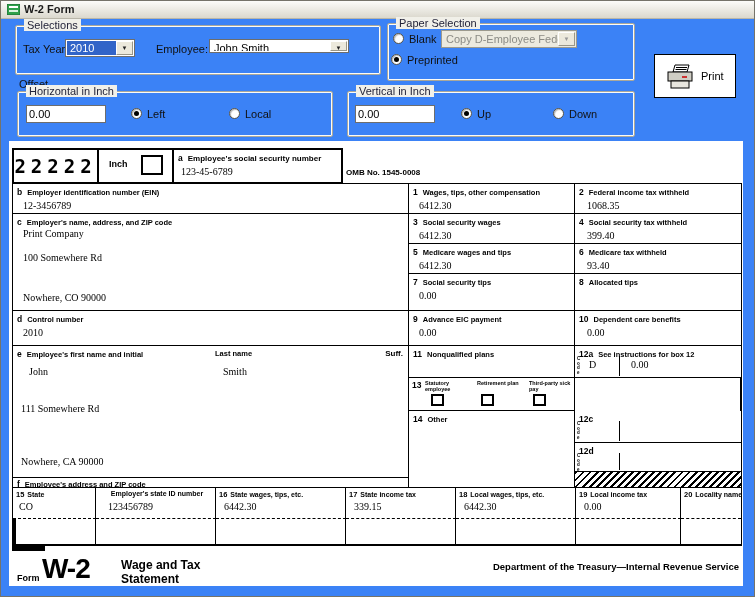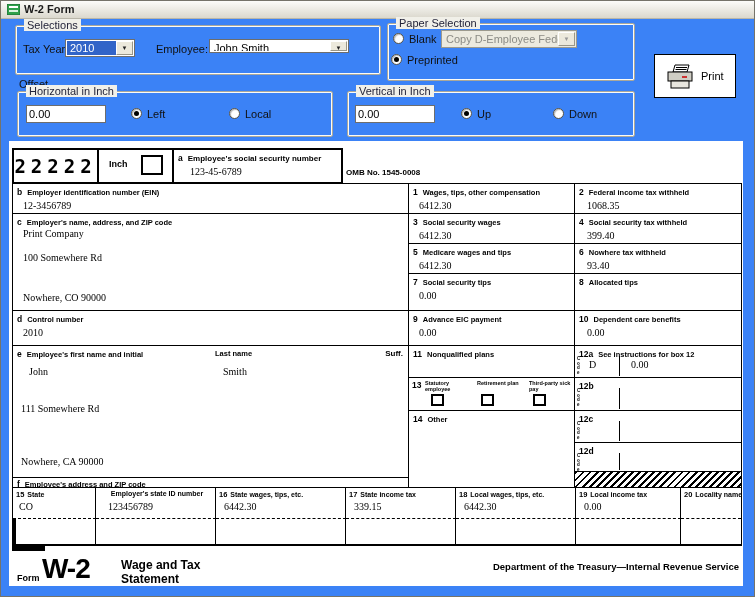--- a/index.html
+++ b/index.html
@@ -124,21 +124,21 @@
   <div class="frame" style="left:11px;top:147px;width:331px;height:36px"></div>
   <div class="cell" style="left:13px;top:149px;width:85px;height:32px;border-right-width:2px;border-bottom:none">
     <div style="font:bold 19px 'DejaVu Sans Mono',monospace;letter-spacing:5px;text-align:center;line-height:32px">22222</div>
   </div>
   <div class="cell" style="left:98px;top:149px;width:75px;height:32px;border-right-width:2px;border-bottom:none">
     <span class="abs" style="left:10px;top:9px;font:bold 9px 'Liberation Sans',sans-serif">Inch</span>
     <span class="cbx" style="left:42px;top:5px;width:22px;height:20px"></span>
   </div>
   <div class="cell nr nb" style="left:173px;top:149px;width:167px;height:32px">
     <div class="clabel" style="font-size:8px"><span class="cno">a</span><span>Employee's social security number</span></div>
-    <div class="cval" style="padding-left:16px">123-45-6789</div>
+    <div class="cval" style="padding-left:7px">123-45-6789</div>
   </div>
   <span class="abs" style="left:345px;top:167px;font:bold 8px 'Liberation Sans',sans-serif">OMB No. 1545-0008</span>
 
   <div class="frame" style="left:11px;top:182px;width:730px;height:306px"></div>
 
   <div class="cell" style="left:12px;top:183px;width:396px;height:30px">
     <div class="clabel"><span class="cno">b</span><span>Employer identification number (EIN)</span></div>
     <div class="cval">12-3456789</div>
   </div>
   <div class="cell" style="left:12px;top:213px;width:396px;height:97px">
@@ -204,42 +204,37 @@
 
   <div class="cell nr" style="left:574px;top:183px;width:166px;height:30px">
     <div class="clabel"><span class="cno">2</span><span>Federal income tax withheld</span></div>
     <div class="cval" style="padding-left:12px">1068.35</div>
   </div>
   <div class="cell nr" style="left:574px;top:213px;width:166px;height:30px">
     <div class="clabel"><span class="cno">4</span><span>Social security tax withheld</span></div>
     <div class="cval" style="padding-left:12px">399.40</div>
   </div>
   <div class="cell nr" style="left:574px;top:243px;width:166px;height:30px">
-    <div class="clabel"><span class="cno">6</span><span>Nowhere tax withheld</span></div>
+    <div class="clabel"><span class="cno">6</span><span>Medicare tax withheld</span></div>
     <div class="cval" style="padding-left:12px">93.40</div>
   </div>
   <div class="cell nr" style="left:574px;top:273px;width:166px;height:37px">
     <div class="clabel"><span class="cno">8</span><span>Allocated tips</span></div>
     <div class="cval" style="padding-left:12px"></div>
   </div>
   <div class="cell nr" style="left:574px;top:310px;width:166px;height:35px">
     <div class="clabel"><span class="cno">10</span><span>Dependent care benefits</span></div>
     <div class="cval" style="padding-left:12px">0.00</div>
   </div>
   <div class="cell nr" style="left:574px;top:345px;width:166px;height:32px">
     <div class="clabel"><span class="cno">12a</span><span>See instructions for box 12</span></div>
     <span class="vcode">Code</span>
     <span class="abs" style="left:14px;top:13px;font:10px 'Liberation Serif',serif">D</span>
     <span class="vline" style="left:44px;top:10px;height:20px"></span>
     <span class="abs" style="left:56px;top:13px;font:10px 'Liberation Serif',serif">0.00</span>
-  </div>
-  <div class="cell nr" style="left:574px;top:377px;width:166px;height:33px">
-    <div class="clabel"><span class="cno">12b</span></div>
-    <span class="vcode">Code</span>
-    <span class="vline" style="left:44px;top:10px;height:21px"></span>
   </div>
   <div class="cell nr" style="left:574px;top:410px;width:166px;height:32px">
     <div class="clabel"><span class="cno">12c</span></div>
     <span class="vcode">Code</span>
     <span class="vline" style="left:44px;top:10px;height:20px"></span>
   </div>
   <div class="cell nr" style="left:574px;top:442px;width:166px;height:29px">
     <div class="clabel"><span class="cno">12d</span></div>
     <span class="vcode">Code</span>
     <span class="vline" style="left:44px;top:10px;height:17px"></span>

